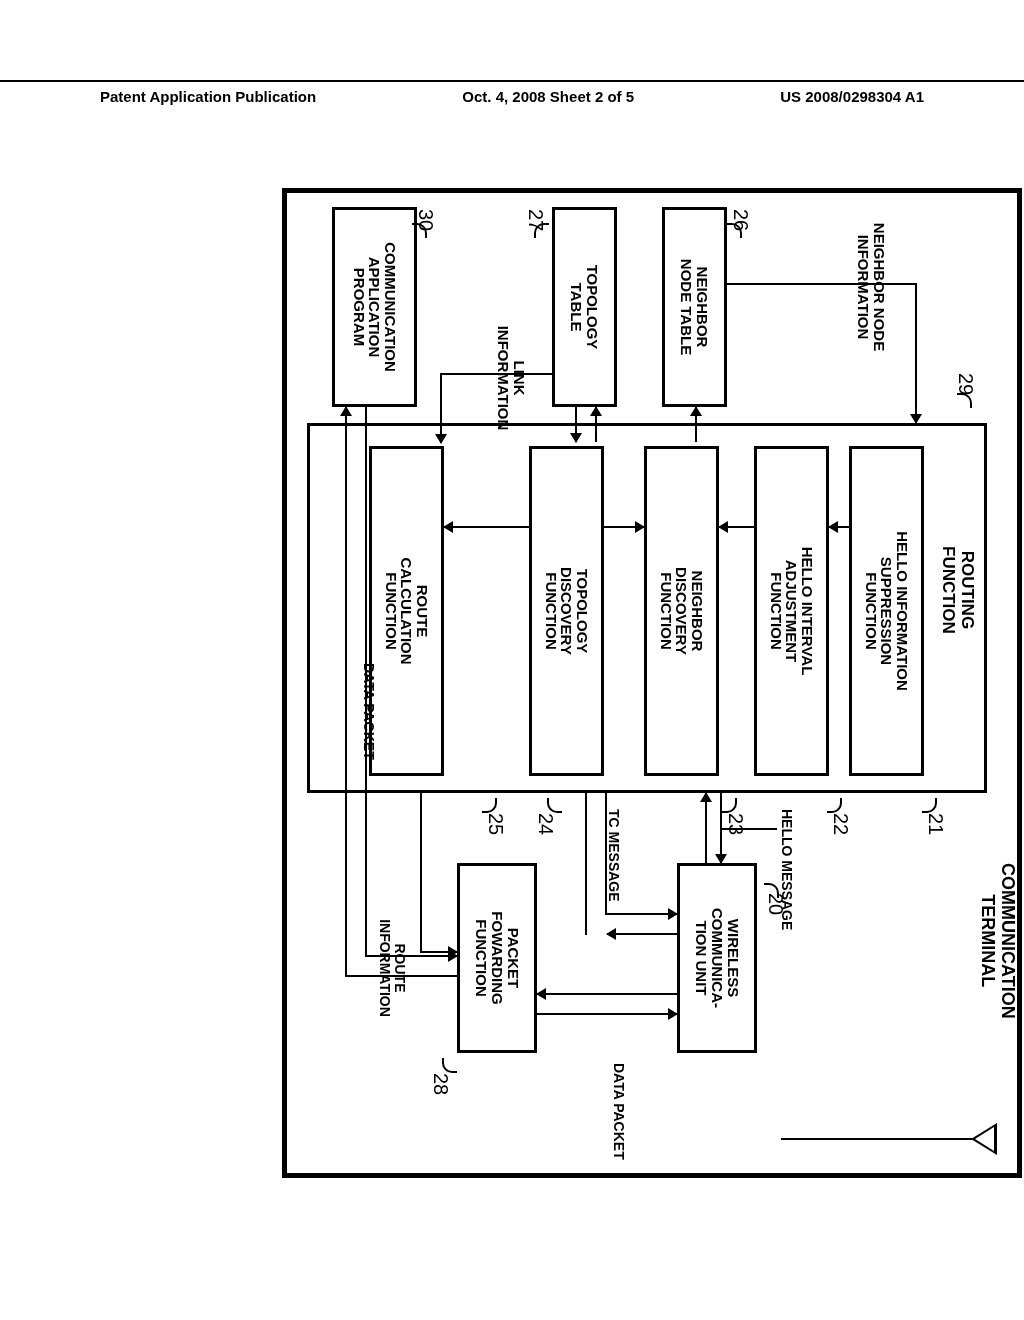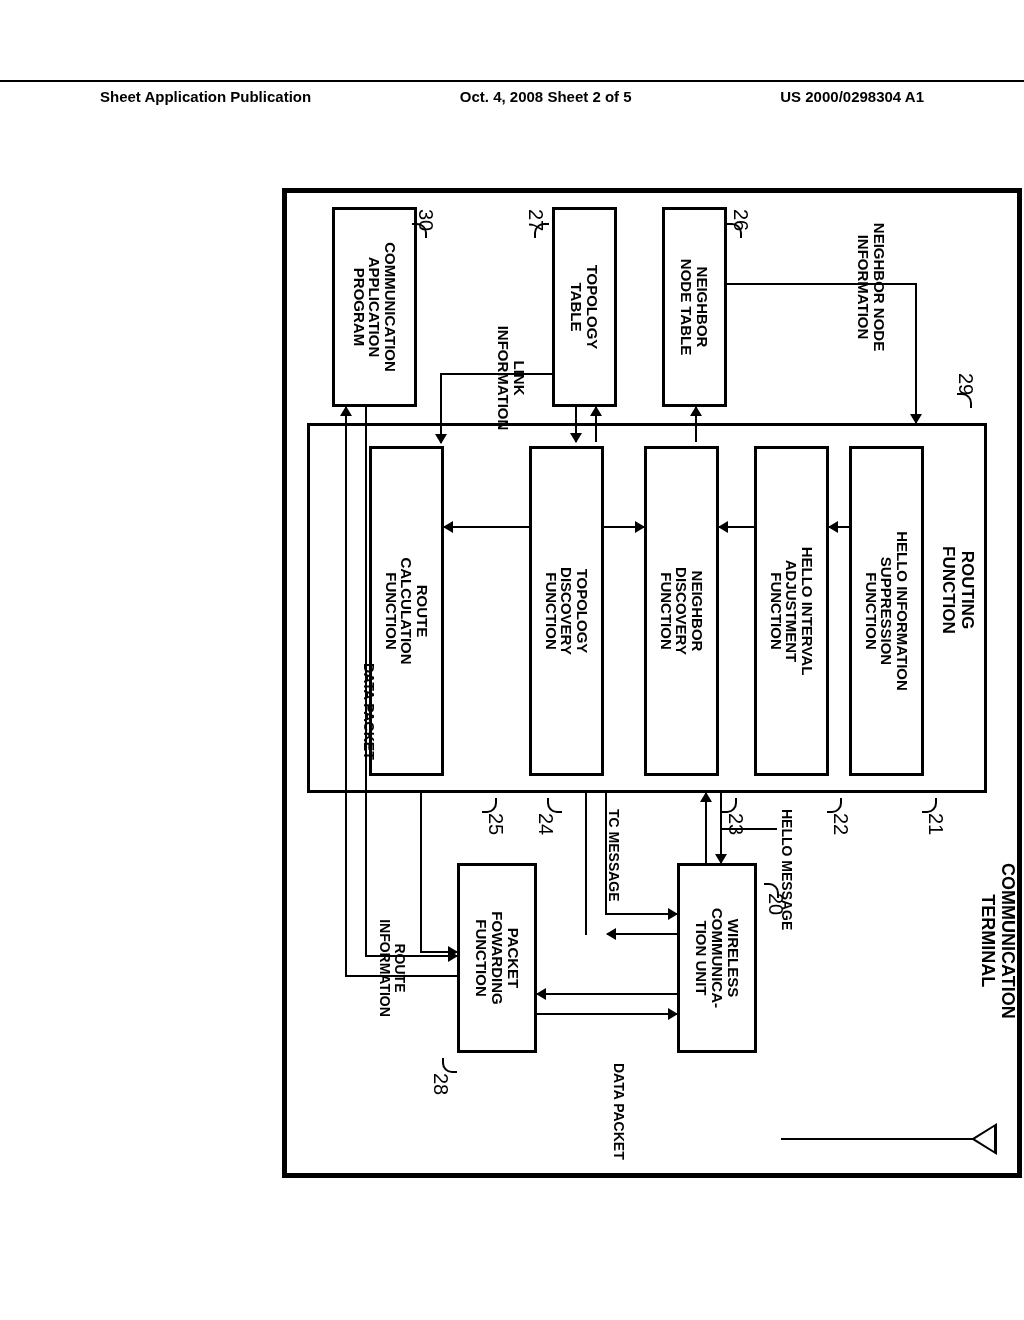--- a/index.html
+++ b/index.html
@@ -239,23 +239,23 @@
     border-right: 2px solid #000;
     border-radius: 0 10px 0 0;
     width: 15px;
     height: 15px;
   }
 </style>
 </head>
 <body>
 
 <div class="header">
-  <span>Sheet Application Publication</span>
+  <span>Patent Application Publication</span>
   <span>Oct. 4, 2008  Sheet 2 of 5</span>
-  <span>US 2000/0298304 A1</span>
+  <span>US 2008/0298304 A1</span>
 </div>
 
 <div class="diagram-area">
 
   <div class="antenna-line"></div>
   <div class="antenna-triangle"></div>
 
   <div class="outer-box">
 
     <div class="terminal-label" style="white-space:pre;">COMMUNICATION

